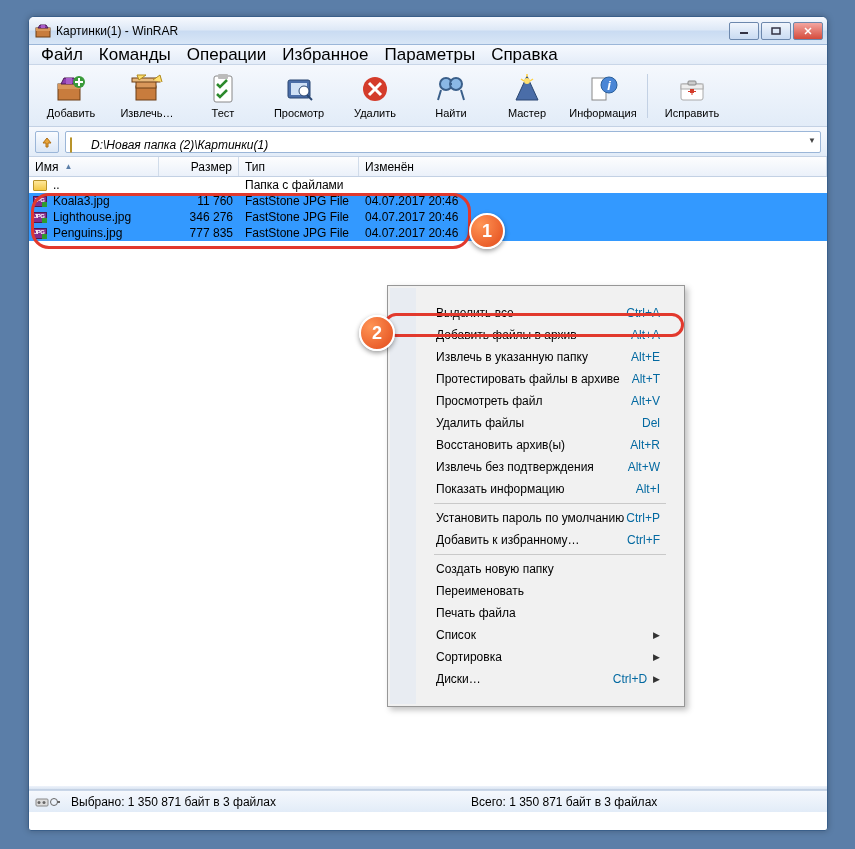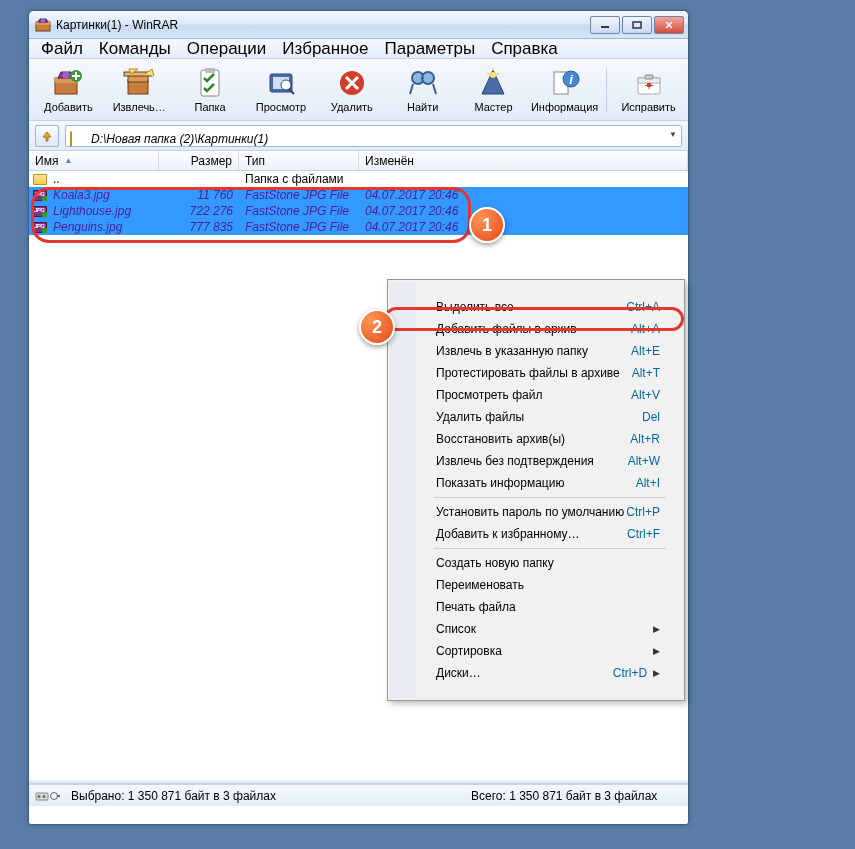--- a/index.html
+++ b/index.html
@@ -1,18 +1,18 @@
 <!DOCTYPE html>
 <html><head>
 <meta charset="utf-8">
 <style>
   * { box-sizing: border-box; font-family: "Tahoma", "Segoe UI", sans-serif; }
   body { margin: 0; background: #5b7ea8; width: 855px; height: 849px; overflow: hidden; }
   .window {
-    position: absolute; left: 28px; top: 10px; width: 661px; height: 815px;
+    position: absolute; left: 28px; top: 16px; width: 800px; height: 815px;
     background: #fff; border: 1px solid #3a5f8a; border-radius: 6px 6px 3px 3px;
     box-shadow: 0 0 6px rgba(0,0,0,.25);
   }
   .titlebar {
     height: 28px;
     background: linear-gradient(#f6f9fe,#dde8f6 48%,#c9dbf2 52%,#d8e6f6);
     border-bottom: 1px solid #9bb6d8; border-radius: 5px 5px 0 0;
     display: flex; align-items: center; padding: 0 4px 0 6px; font-size: 12px;
   }
   .titlebar .app-icon { width: 16px; height: 16px; margin-right: 5px; }
@@ -57,21 +57,21 @@
   }
   .col { border-right: 1px solid #d1dcea; padding: 2px 6px; display: flex; align-items: center; }
   .col.name { width: 130px; }
   .col.size { width: 80px; justify-content: flex-end; }
   .col.type { width: 120px; }
   .col.mod { flex: 1; }
   .col.name .sort-arr { margin-left: 6px; font-size: 8px; color: #5b7ea8; }
   .filepane { position: relative; height: calc(100% - 28px - 20px - 62px - 30px - 20px - 22px - 22px); background: #fff; overflow: hidden; }
   .row { display: flex; font-size: 12px; height: 16px; align-items: center; }
   .row.folder { color: #000; }
-  .row.sel { background: #3399ff; color: #4c1d95; font-style: italic; }
+  .row.sel { background: #3399ff; color: #000000; }
   .cell { padding: 0 6px; overflow: hidden; white-space: nowrap; }
   .cell.icon { width: 18px; padding: 0 0 0 4px; display: flex; align-items: center; }
   .cell.name { width: 112px; }
   .cell.size { width: 80px; text-align: right; }
   .cell.type { width: 120px; }
   .cell.mod { flex: 1; }
   .jpg-ico { width: 14px; height: 11px; background: #842f8c; border: 1px solid #4b1a52; position: relative; }
   .jpg-ico::after { content: "JPG"; position: absolute; left: 0; top: 0; font-size: 6px; color: #fff; font-weight: bold; letter-spacing: -0.5px; }
   .plus-badge { position: absolute; bottom: -2px; right: -2px; width: 6px; height: 6px; background: #2e9b2e; border-radius: 1px; }
   .folder-glyph { width: 14px; height: 11px; background: linear-gradient(#ffe79a,#f3c948); border: 1px solid #b8932a; border-radius: 1px; }
@@ -184,21 +184,21 @@
     </div>
     <div class="tool">
       <span class="tool-ico">
         <svg width="34" height="34" viewBox="0 0 34 34">
           <rect x="8" y="4" width="18" height="26" rx="2" fill="#fff" stroke="#888"></rect>
           <rect x="12" y="2" width="10" height="5" rx="1" fill="#bbb"></rect>
           <path d="M11 12 l3 3 l7 -7" stroke="#2c8a2c" stroke-width="2.5" fill="none"></path>
           <path d="M11 22 l3 3 l7 -7" stroke="#2c8a2c" stroke-width="2.5" fill="none"></path>
         </svg>
       </span>
-      <span>Папка</span>
+      <span>Тест</span>
     </div>
     <div class="tool">
       <span class="tool-ico">
         <svg width="34" height="34" viewBox="0 0 34 34">
           <rect x="6" y="8" width="22" height="18" rx="2" fill="#4a6da8" stroke="#2a4772"></rect>
           <rect x="9" y="11" width="16" height="12" fill="#cfe0f6"></rect>
           <circle cx="22" cy="19" r="5" fill="#fff" stroke="#2a4772"></circle>
           <line x1="25" y1="23" x2="30" y2="28" stroke="#2a4772" stroke-width="2"></line>
         </svg>
       </span>
@@ -306,21 +306,21 @@
       <div class="cell type">FastStone JPG File</div>
       <div class="cell mod">04.07.2017 20:46</div>
     </div>
     <div class="row sel">
       <div class="cell icon">
           <span class="jpg-ico">
             <span class="plus-badge"></span>
           </span>
         </div>
       <div class="cell name">Lighthouse.jpg</div>
-      <div class="cell size">722 276</div>
+      <div class="cell size">346 276</div>
       <div class="cell type">FastStone JPG File</div>
       <div class="cell mod">04.07.2017 20:46</div>
     </div>
     <div class="row sel">
       <div class="cell icon">
           <span class="jpg-ico">
             <span class="plus-badge"></span>
           </span>
         </div>
       <div class="cell name">Penguins.jpg</div>

